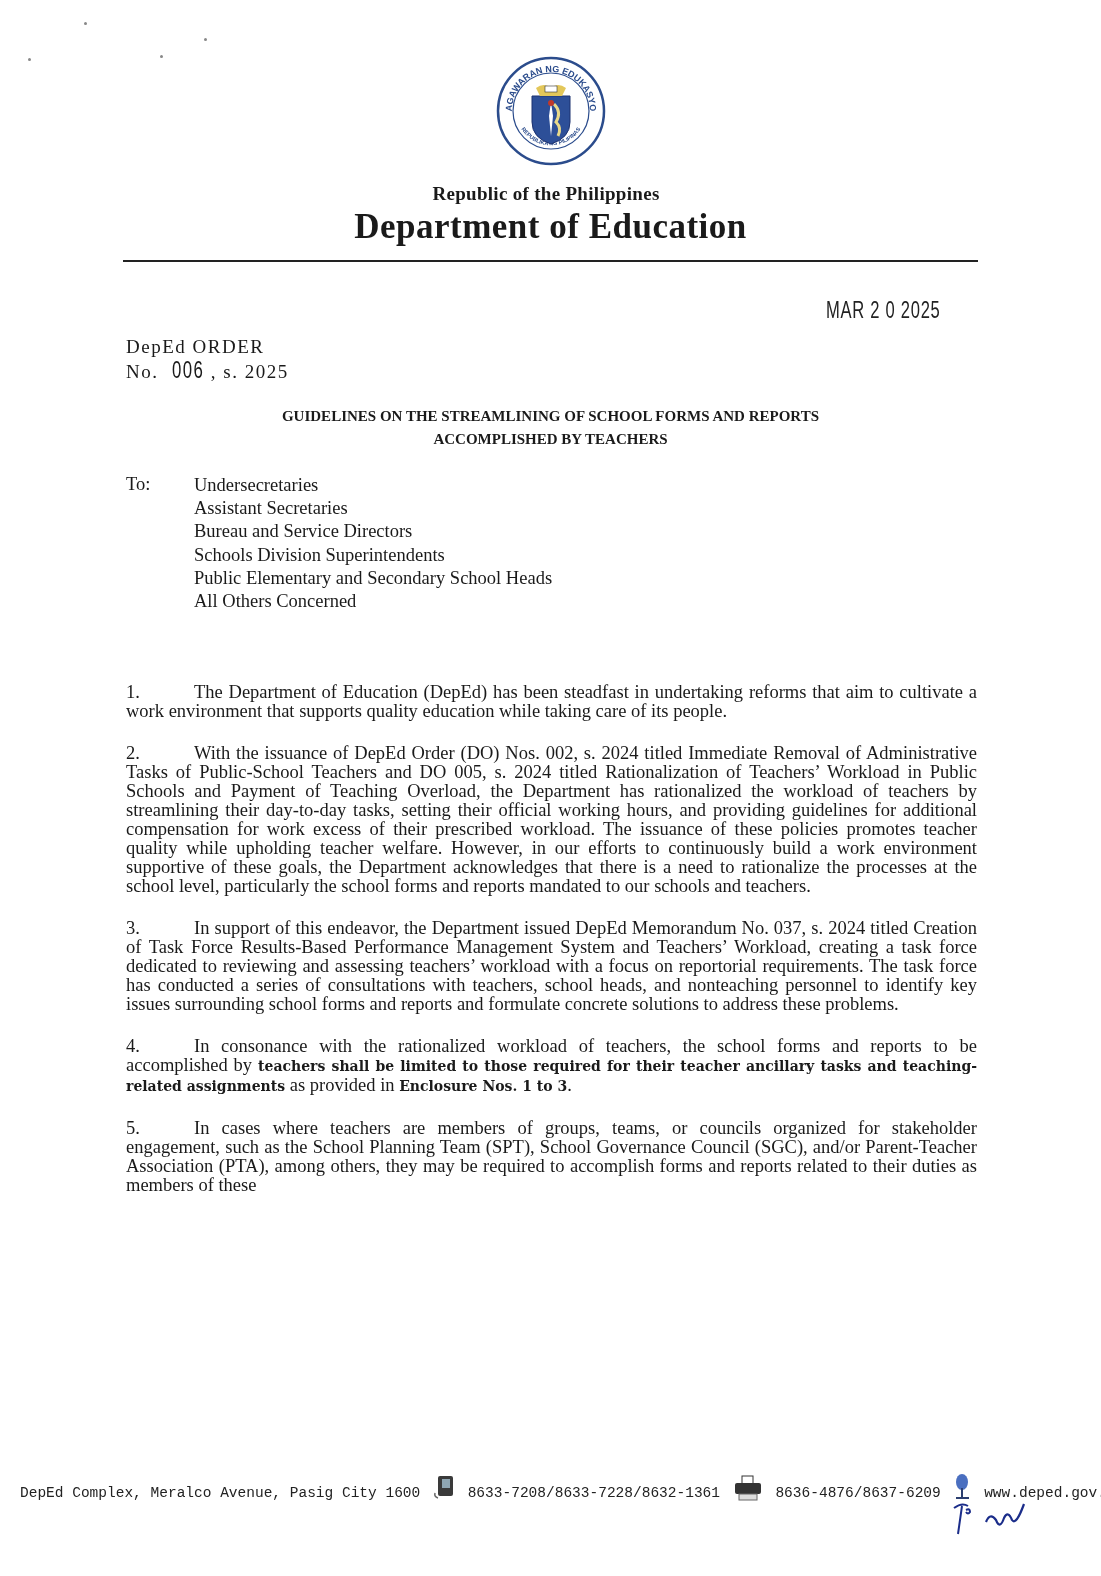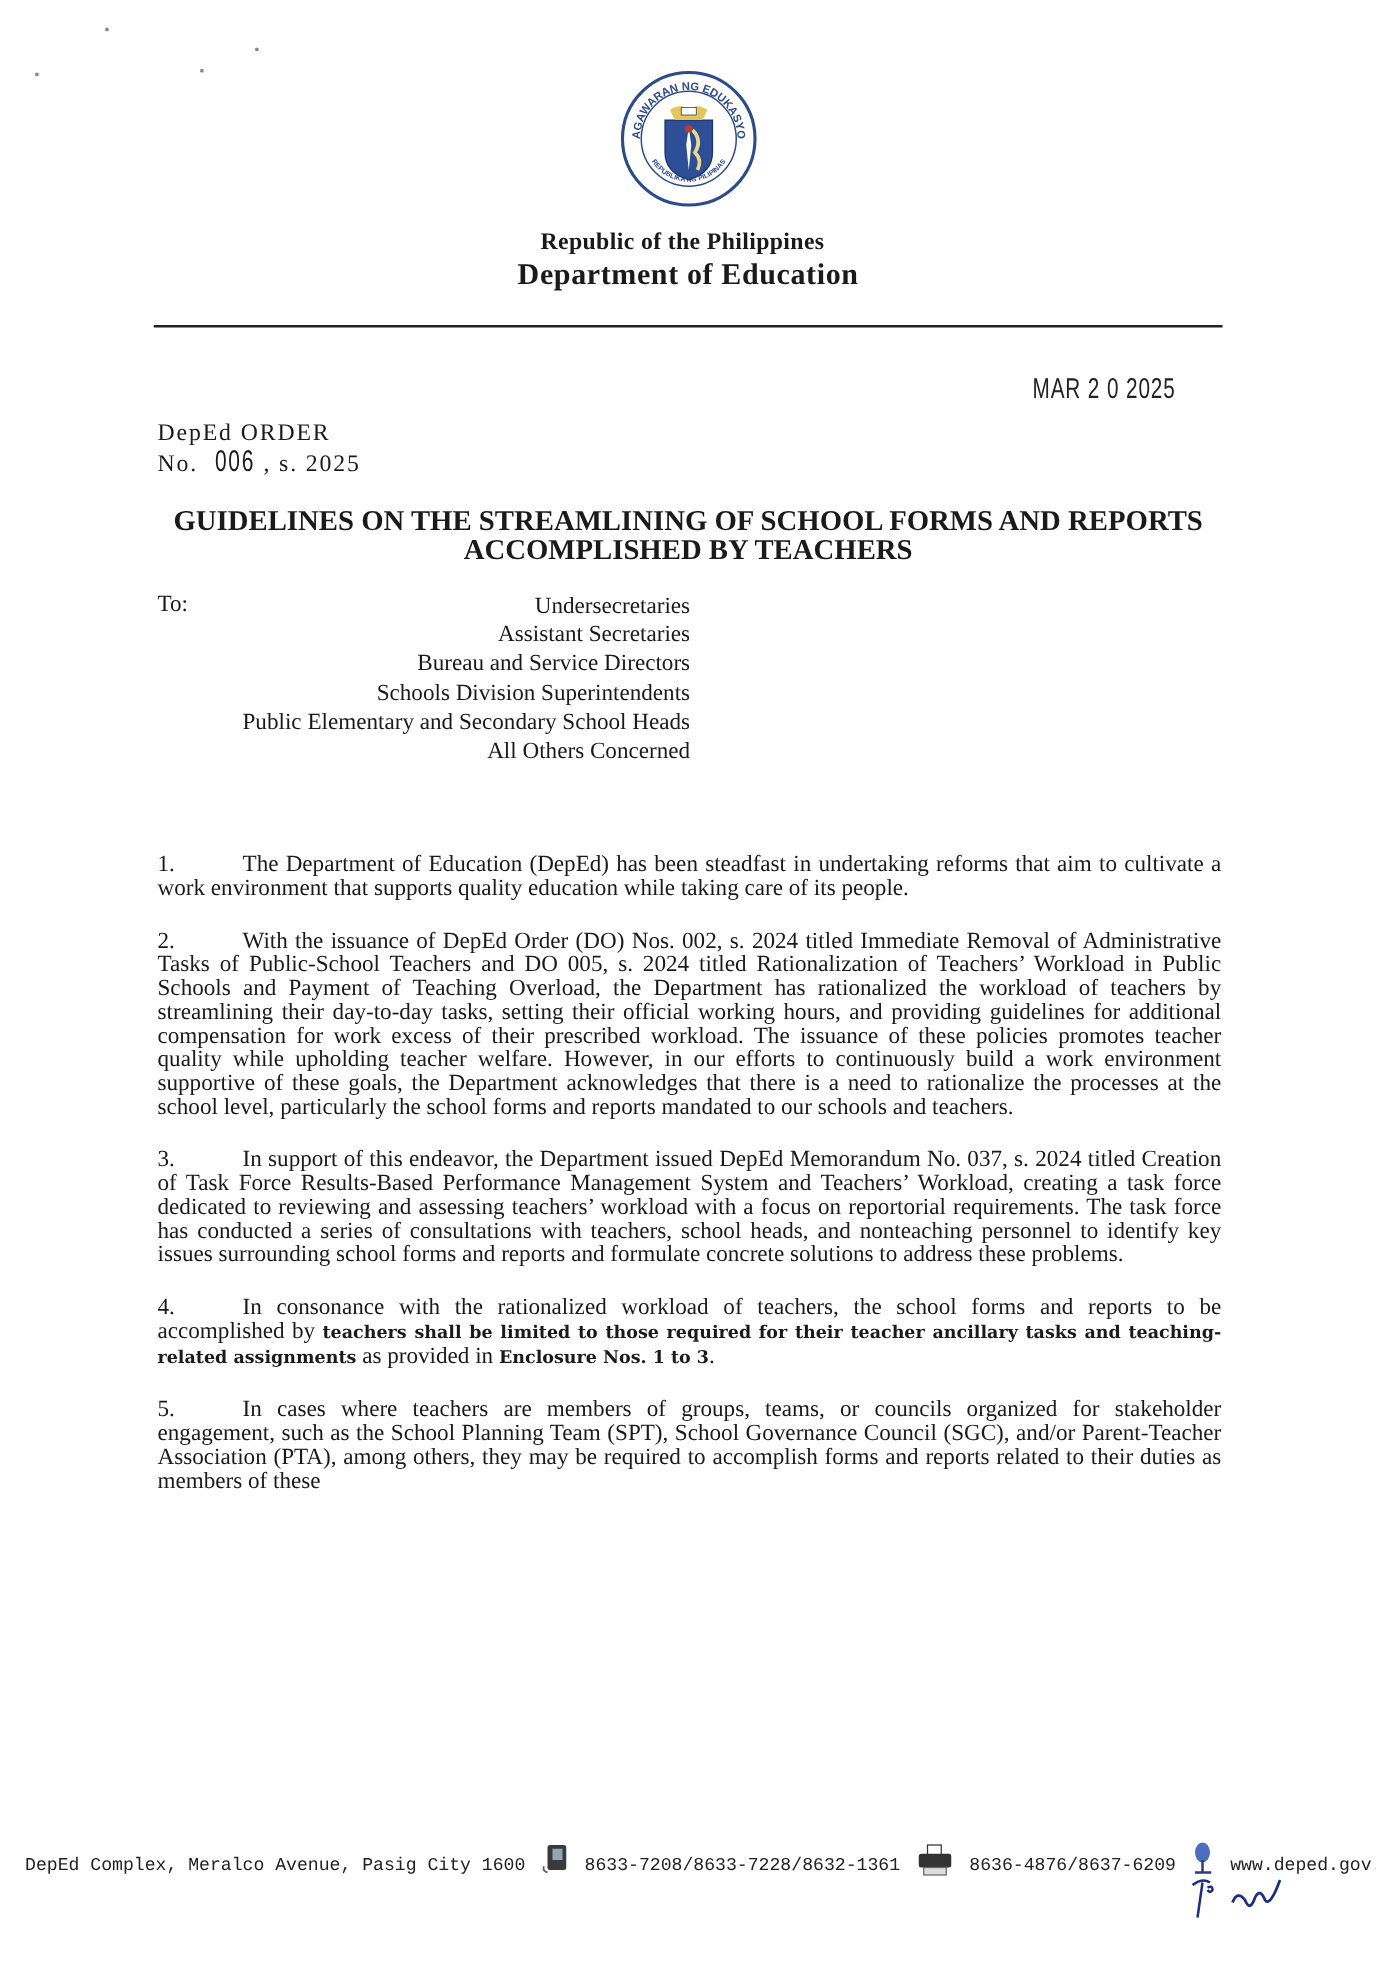--- a/index.html
+++ b/index.html
@@ -1,26 +1,26 @@
 <!DOCTYPE html>
 <html><head>
 <meta charset="utf-8">
 <style>
   html, body { margin:0; padding:0; background:#ffffff; }
   body { width:1101px; height:1576px; position:relative; overflow:hidden; font-family:"DejaVu Serif", serif; color:#1a1a1a; }
   .seal { position:absolute; left:496px; top:56px; width:110px; height:110px; }
   .republic { position:absolute; left:0; width:1092px; top:183px; text-align:center; font-family:"Liberation Serif", serif; font-weight:bold; font-size:19px; letter-spacing:0.3px; }
-  .dept { position:absolute; left:0; width:1101px; top:207px; text-align:center; font-family:"Liberation Serif", serif; font-weight:bold; font-size:24px; letter-spacing:0.5px; }
+  .dept { position:absolute; left:0; width:1101px; top:207px; text-align:center; font-family:"Liberation Serif", serif; font-weight:bold; font-size:35px; letter-spacing:0.5px; }
   .rule { position:absolute; left:123px; width:855px; top:260px; height:2px; background:#222; }
   .date { position:absolute; left:826px; top:297px; font-family:"Liberation Sans", sans-serif; font-size:23px; transform:scaleX(0.72); transform-origin:left top; letter-spacing:1px; color:#222; }
   .order { position:absolute; left:126px; top:335px; font-family:"Liberation Serif", serif; font-size:19px; line-height:23px; letter-spacing:1.5px; }
   .order .num { font-family:"Liberation Sans", sans-serif; font-size:24px; transform:scaleX(0.7); display:inline-block; letter-spacing:2px; }
-  .title { position:absolute; left:123px; width:855px; top:405px; text-align:center; font-family:"Liberation Serif", serif; font-weight:bold; font-size:23px; line-height:23px; }
+  .title { position:absolute; left:123px; width:855px; top:405px; text-align:center; font-family:"Liberation Serif", serif; font-weight:bold; font-size:15px; line-height:23px; }
   .to-label { position:absolute; left:126px; top:474px; font-family:"Liberation Serif", serif; font-size:18.5px; }
-  .recipients { position:absolute; left:194px; top:474px; font-family:"Liberation Serif", serif; font-size:18.5px; line-height:23.2px;text-align:right; }
+  .recipients { position:absolute; left:194px; top:474px; font-family:"Liberation Serif", serif; font-size:18.5px; line-height:23.2px; }
   .body { position:absolute; left:126px; width:851px; top:683px; font-family:"Liberation Serif", serif; font-size:18.5px; line-height:19px; }
   .para { text-align:justify; margin:0 0 23px 0; }
   .para .n { display:inline-block; width:68px; }
   .para b { font-family:"DejaVu Serif", serif; font-size:14px; }
   .footer { position:absolute; left:20px; top:1473px; font-family:Liberation Mono, monospace; font-size:14.5px; white-space:nowrap; color:#222; }
   .footer .ico { display:inline-block; vertical-align:bottom; margin:0 4px; }
   .sign { position:absolute; left:950px; top:1500px; width:90px; height:40px; }
   .dot { position:absolute; width:3px; height:3px; background:#888; border-radius:50%; }
 </style>
 </head>

